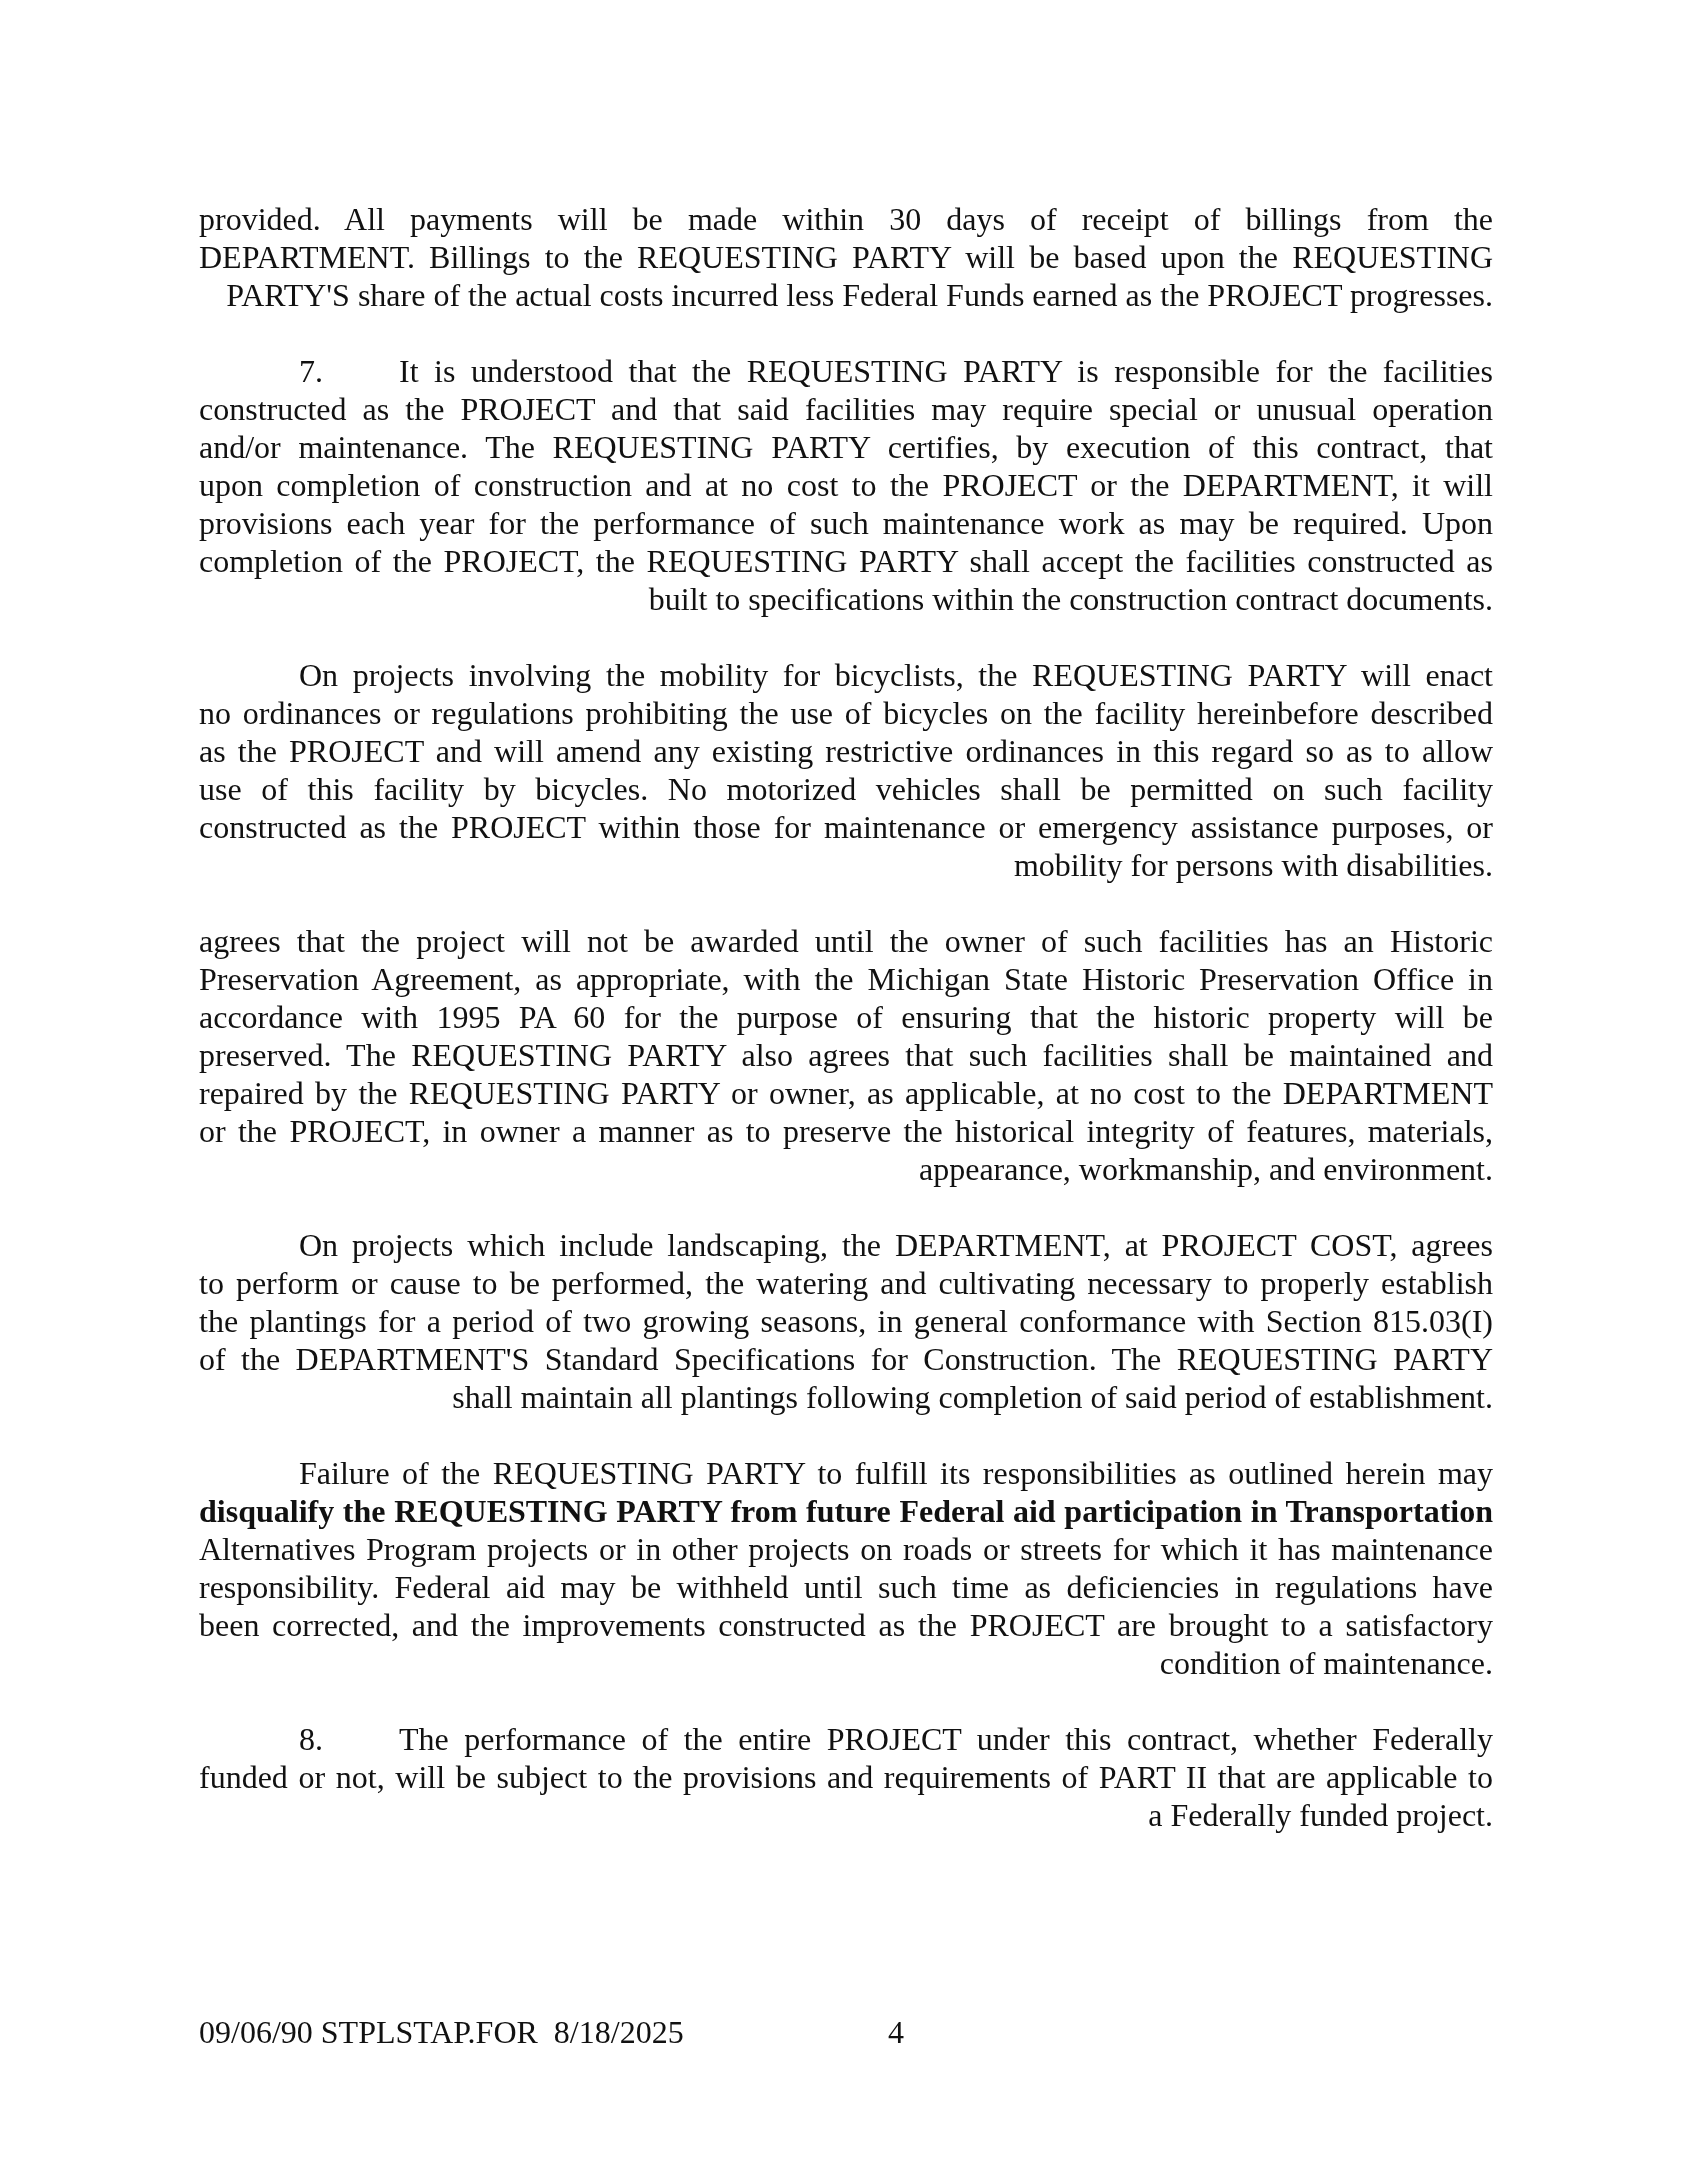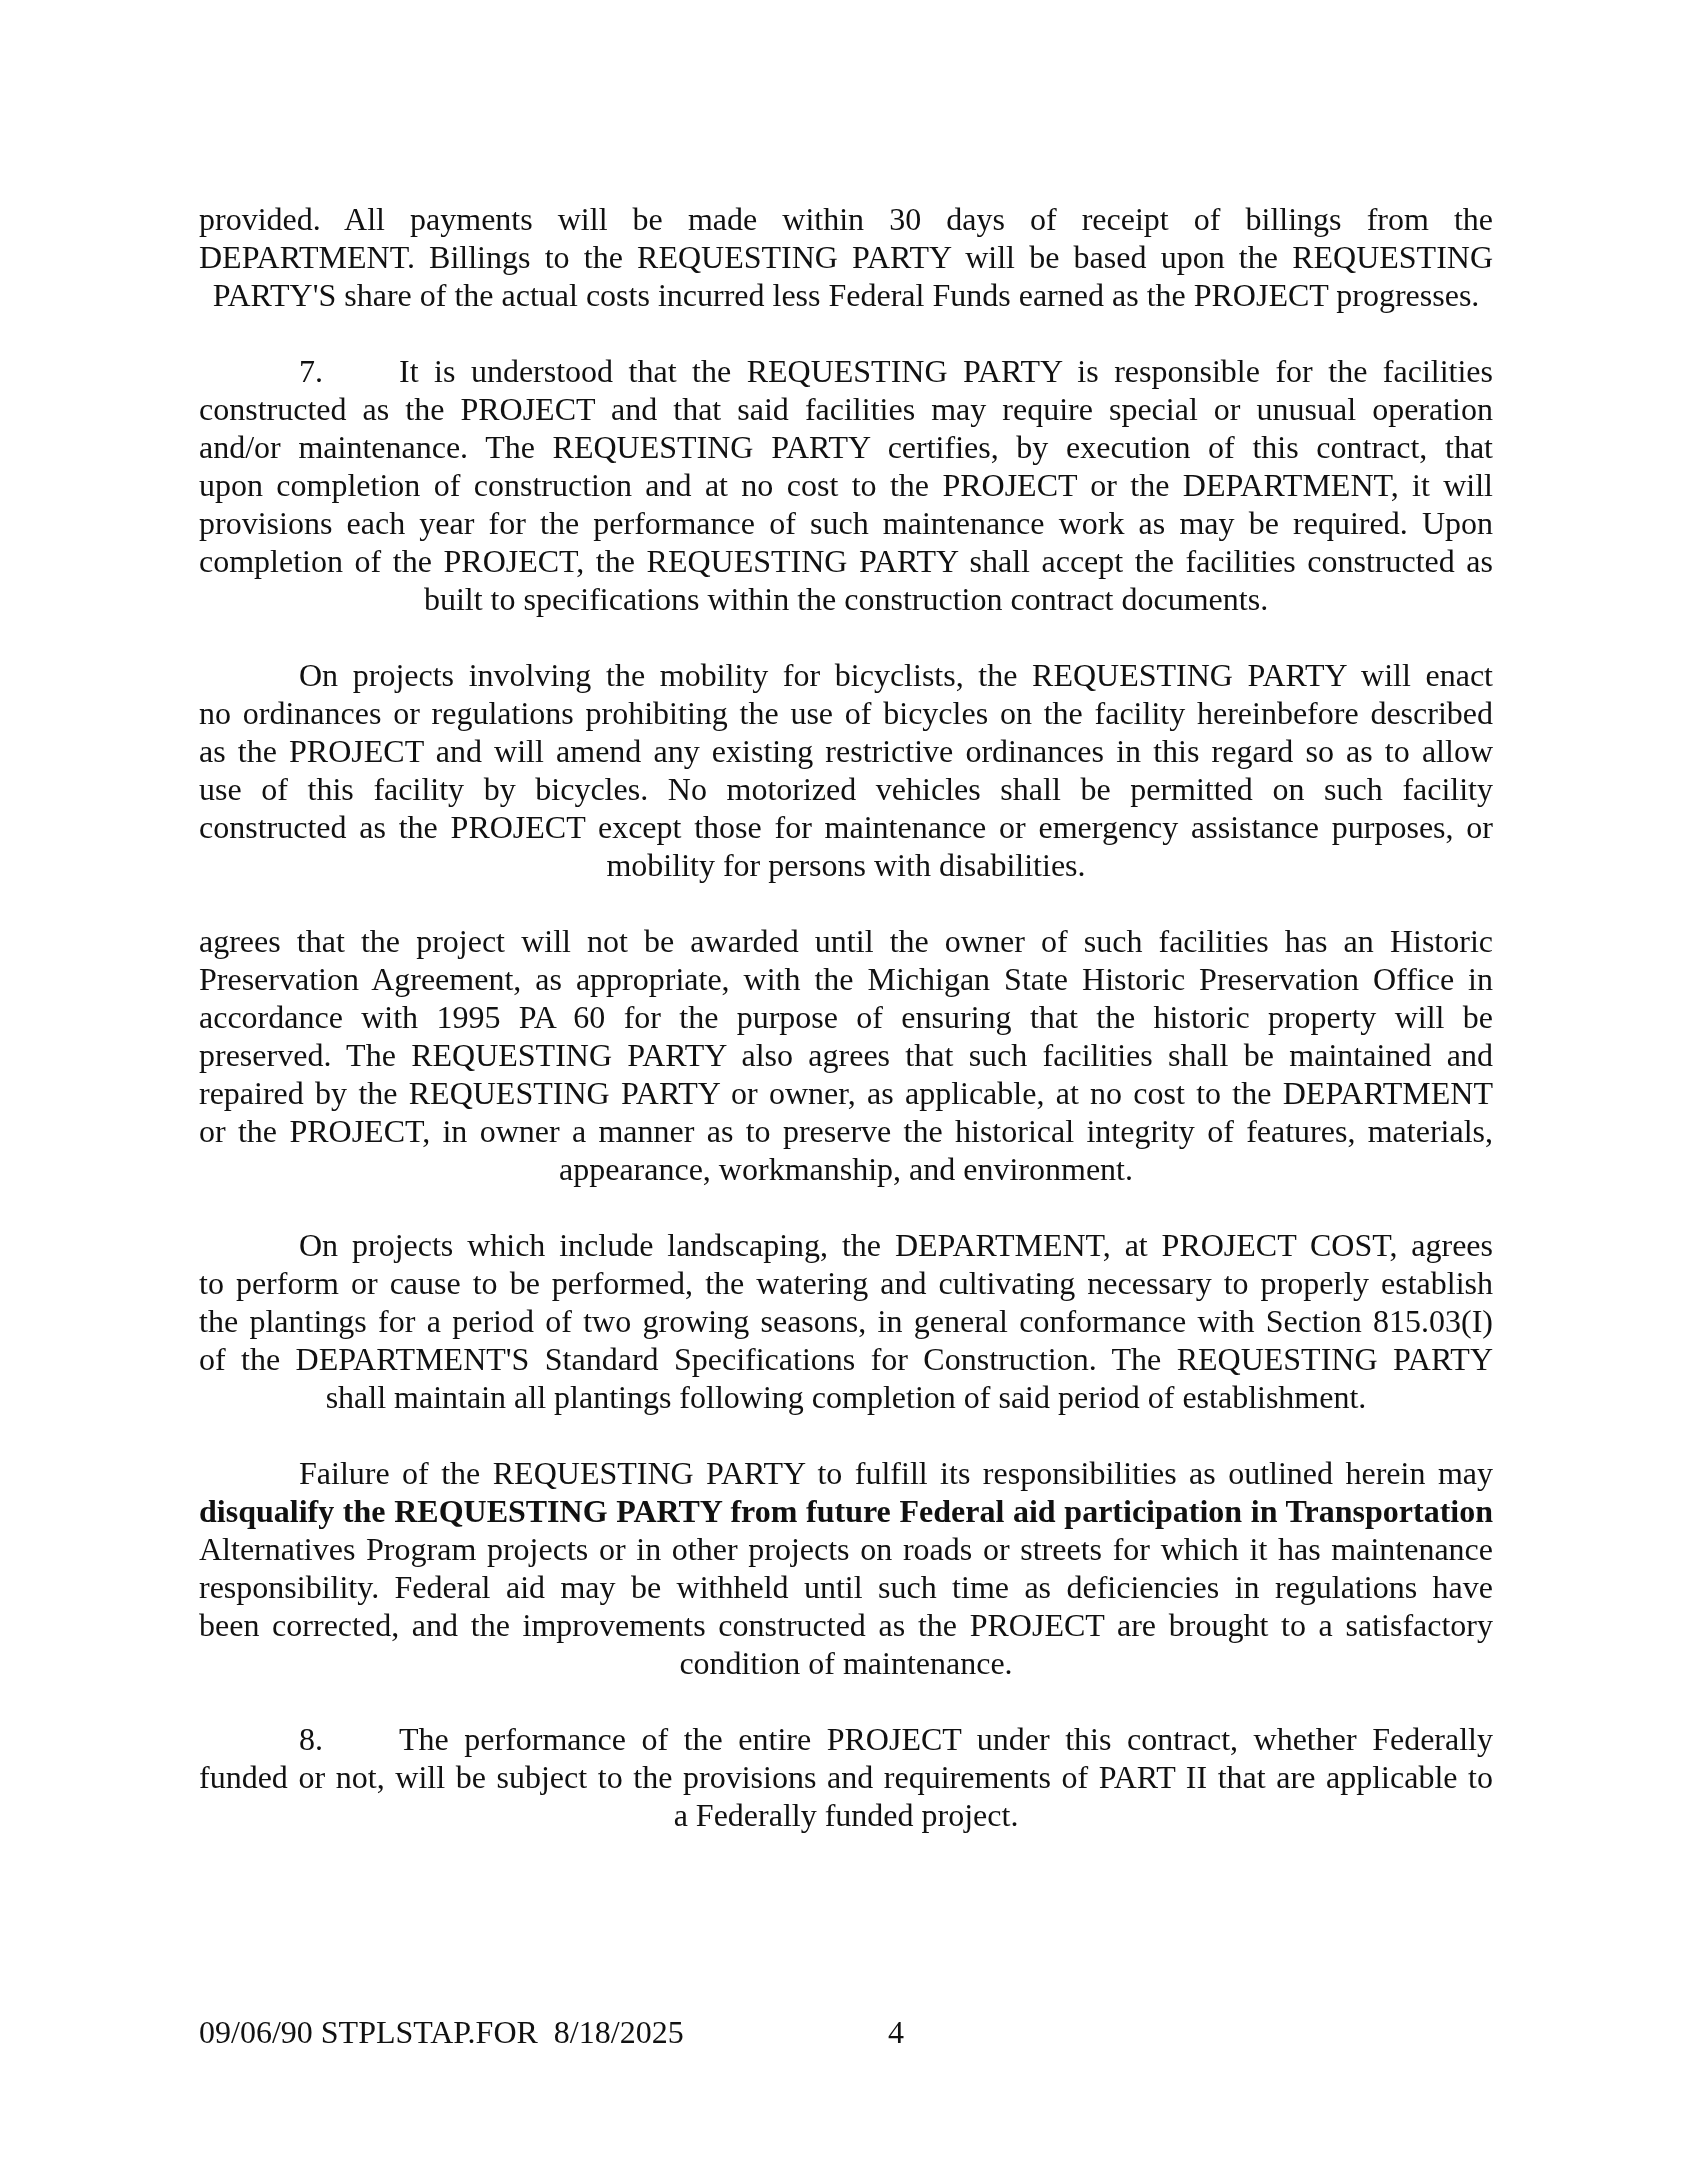--- a/index.html
+++ b/index.html
@@ -12,21 +12,21 @@
     }
     .body-text {
       position: absolute; left: 199px; top: 200px; width: 1294px;
     }
     .para { margin: 0 0 38px 0; }
     .line {
       display: block; height: 38px; line-height: 38px;
       white-space: nowrap; overflow: visible;
     }
     .line.just { text-align: justify; text-align-last: justify; }
-    .line.last { text-align: center; }
+    .line.last { text-align: right; }
     .indent { padding-left: 100px; }
     .num { display: inline-block; width: 100px; }
     .footer {
       position: absolute; left: 199px; top: 2013px; width: 1294px;
       height: 38px; line-height: 38px; font-size: 32px;
     }
     .footer-left { position: absolute; left: 0; top: 0; white-space: pre; }
     .footer-page { position: absolute; left: 689px; top: 0; }
   </style>
 </head>
@@ -46,21 +46,21 @@
         <span class="line just"><span style="white-space: nowrap; word-spacing: 0px;">upon completion of construction and at no cost to the PROJECT or the DEPARTMENT, it will</span></span>
         <span class="line just"><span style="white-space: nowrap; word-spacing: 0px;">provisions each year for the performance of such maintenance work as may be required. Upon</span></span>
         <span class="line just"><span style="white-space: nowrap; word-spacing: 0px;">completion of the PROJECT, the REQUESTING PARTY shall accept the facilities constructed as</span></span>
         <span class="line last"><span>built to specifications within the construction contract documents.</span></span>
       </div>
       <div class="para">
         <span class="line just indent"><span style="white-space: nowrap; word-spacing: 0px;">On projects involving the mobility for bicyclists, the REQUESTING PARTY will enact</span></span>
         <span class="line just"><span style="white-space: nowrap; word-spacing: 0px;">no ordinances or regulations prohibiting the use of bicycles on the facility hereinbefore described</span></span>
         <span class="line just"><span style="white-space: nowrap; word-spacing: 0px;">as the PROJECT and will amend any existing restrictive ordinances in this regard so as to allow</span></span>
         <span class="line just"><span style="white-space: nowrap; word-spacing: 0px;">use of this facility by bicycles. No motorized vehicles shall be permitted on such facility</span></span>
-        <span class="line just"><span style="white-space: nowrap; word-spacing: 0px;">constructed as the PROJECT except those for maintenance or emergency assistance purposes, or</span></span>
+        <span class="line just"><span style="white-space: nowrap; word-spacing: 0px;">constructed as the PROJECT within those for maintenance or emergency assistance purposes, or</span></span>
         <span class="line last"><span>mobility for persons with disabilities.</span></span>
       </div>
       <div class="para">
         <span class="line just"><span style="white-space: nowrap; word-spacing: 0px;">agrees that the project will not be awarded until the owner of such facilities has an Historic</span></span>
         <span class="line just"><span style="white-space: nowrap; word-spacing: 0px;">Preservation Agreement, as appropriate, with the Michigan State Historic Preservation Office in</span></span>
         <span class="line just"><span style="white-space: nowrap; word-spacing: 0px;">accordance with 1995 PA 60 for the purpose of ensuring that the historic property will be</span></span>
         <span class="line just"><span style="white-space: nowrap; word-spacing: 0px;">preserved. The REQUESTING PARTY also agrees that such facilities shall be maintained and</span></span>
         <span class="line just"><span style="white-space: nowrap; word-spacing: 0px;">repaired by the REQUESTING PARTY or owner, as applicable, at no cost to the DEPARTMENT</span></span>
         <span class="line just"><span style="white-space: nowrap; word-spacing: 0px;">or the PROJECT, in owner a manner as to preserve the historical integrity of features, materials,</span></span>
         <span class="line last"><span>appearance, workmanship, and environment.</span></span>

